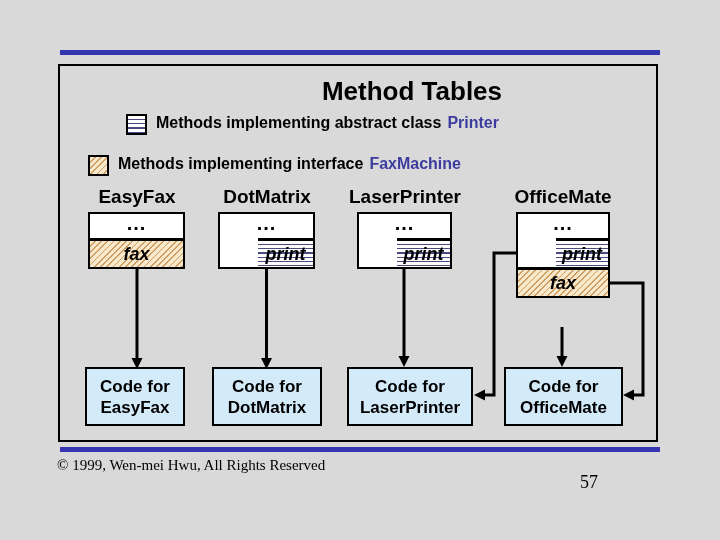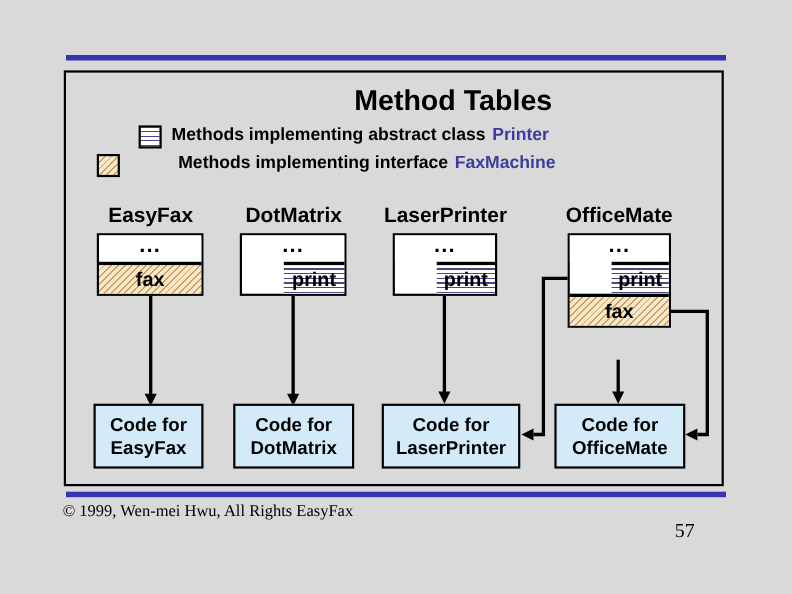--- a/index.html
+++ b/index.html
@@ -17,41 +17,41 @@
     background:var(--background,#d9d9d9);
     font-family:"Liberation Sans",sans-serif;color:#000;
   }
   .divider{position:absolute;left:60px;width:600px;height:5px;background:var(--divider-blue,#3535b2);}
   .divider.top{top:50px;}
   .divider.bottom{top:447px;}
   .frame{position:absolute;left:58px;top:64px;width:600px;height:378px;border:2px solid #000;box-sizing:border-box;}
   .title{position:absolute;left:58px;top:76px;width:708px;text-align:center;font-size:26px;font-weight:bold;}
   .legend-row{position:absolute;left:88px;display:flex;align-items:flex-start;height:20px;}
   .legend-row.r1{top:114px;}
-  .legend-row.r2{top:140px;gap:44px;}
+  .legend-row.r2{top:155px;}
   .swatch{width:17px;height:17px;border:2px solid #000;margin-right:9px;flex:none;}
   .legend-text{font-size:16px;font-weight:bold;white-space:nowrap;}
   .kw{color:var(--keyword-blue,#3c3c9e);margin-left:6px;}
   .pat-printer{background:repeating-linear-gradient(180deg,#ffffff 0px,#ffffff 3px,var(--stripe-line,#4a4a80) 3px,var(--stripe-line,#4a4a80) 4.2px);margin-left:38px;}
   .pat-fax{background:repeating-linear-gradient(135deg,var(--hatch-fill,#f7e8cb) 0px,var(--hatch-fill,#f7e8cb) 3.2px,var(--hatch-line,#cf9e63) 3.2px,var(--hatch-line,#cf9e63) 4.4px);}
   .pat-plain{background:#ffffff;}
   .thead{position:absolute;top:186px;width:160px;text-align:center;font-size:19px;font-weight:bold;white-space:nowrap;}
   .mtable{position:absolute;top:212px;border:2px solid #000;box-sizing:content-box;background:#fff;}
   .trow{height:26px;display:flex;align-items:center;justify-content:center;font-size:18px;font-weight:bold;}
-  .trow + .trow{border-top:3px solid #000;}
+  .trow + .trow{border-top:3px solid #000;font-style:italic;}
   .trow.dots{height:24px;font-size:20px;letter-spacing:1px;align-items:flex-start;line-height:18px;}
   .codebox{
     position:absolute;top:367px;height:59px;border:2px solid #000;box-sizing:border-box;
     background:var(--code-box-fill,#d3eaf9);
     display:flex;flex-direction:column;align-items:center;justify-content:center;
     font-size:17px;font-weight:bold;line-height:21px;text-align:center;white-space:nowrap;
   }
   .connectors{position:absolute;left:0;top:0;pointer-events:none;}
   .footer{position:absolute;left:57px;top:457px;font-family:"Liberation Serif",serif;font-size:15px;}
-  .pagenum{position:absolute;left:580px;top:472px;width:85px;text-align:center;font-family:"Liberation Serif",serif;font-size:18px;}
+  .pagenum{position:absolute;left:580px;top:472px;width:85px;text-align:left;font-family:"Liberation Serif",serif;font-size:18px;}
 </style>
 </head>
 <body>
 
 <div class="slide">
 
   <div class="divider top"></div>
   <div class="frame"></div>
 
   <div class="title">Method Tables</div>
@@ -118,16 +118,16 @@
   <div class="codebox" style="left:347px;width:126px;">
     <span>Code for</span>
     <span>LaserPrinter</span>
   </div>
   <div class="codebox" style="left:504px;width:119px;">
     <span>Code for</span>
     <span>OfficeMate</span>
   </div>
 
   <div class="divider bottom"></div>
-  <div class="footer">© 1999, Wen-mei Hwu, All Rights EasyFax</div>
+  <div class="footer">© 1999, Wen-mei Hwu, All Rights Reserved</div>
   <div class="pagenum">57</div>
 
 </div>
 
 </body></html>

